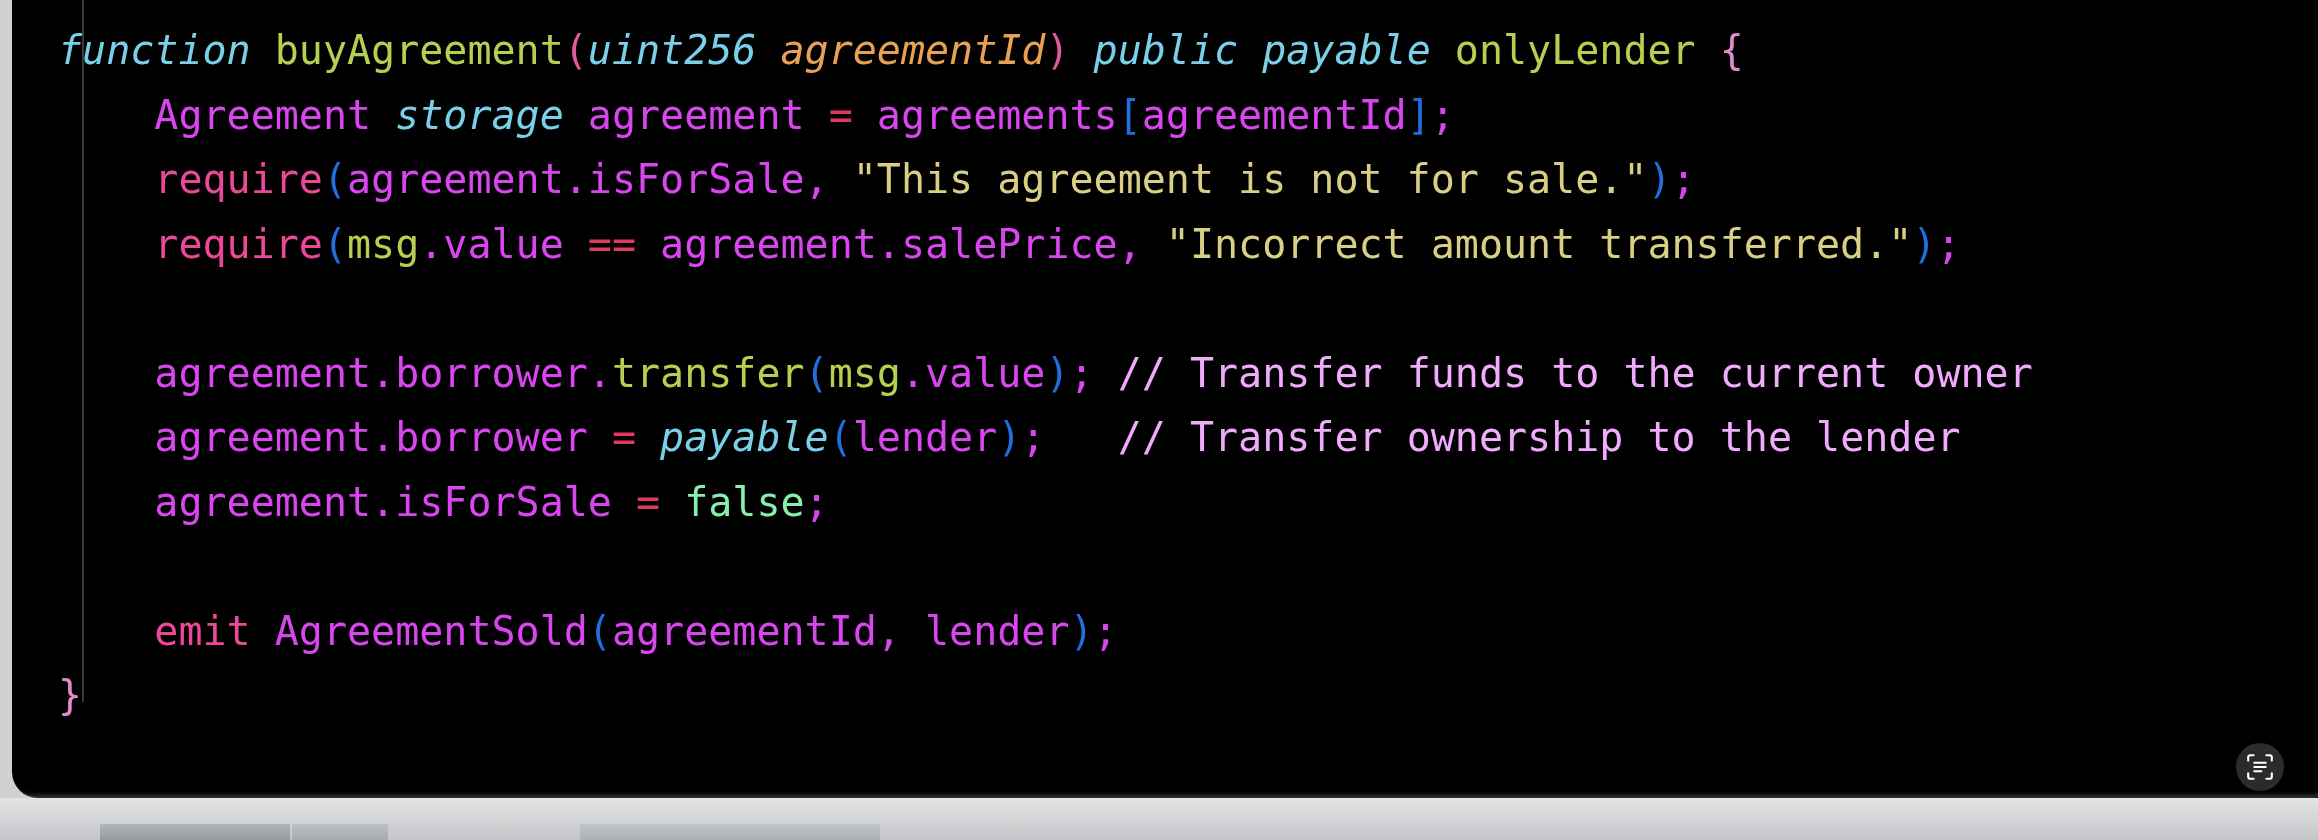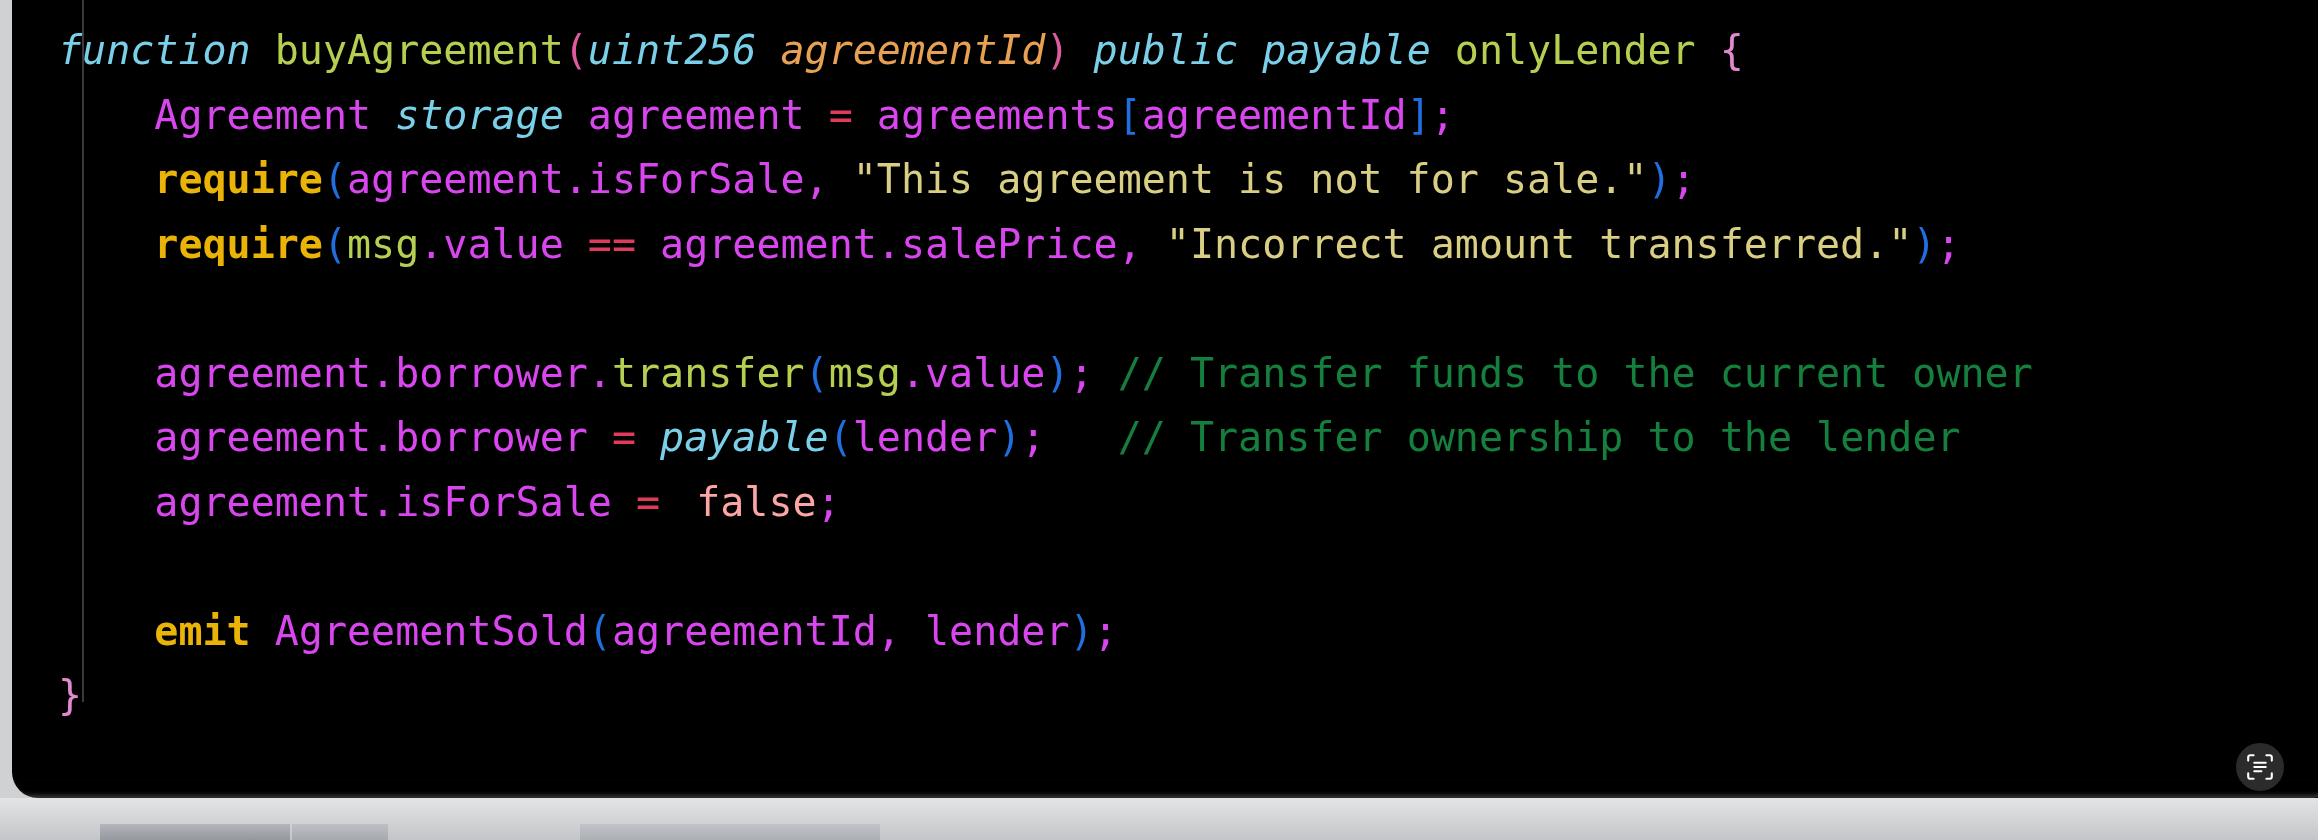--- a/index.html
+++ b/index.html
@@ -104,25 +104,25 @@
 
   
   .t-kw       { color: #79d0e8; font-style: italic; }   
   .t-fn       { color: #b5cf51; }                        
   .t-type     { color: #79d0e8; font-style: italic; }    
   .t-param    { color: #e8a153; font-style: italic; }    
   .t-paren    { color: #e05aa0; }                        
   .t-brace    { color: #e08ad0; }                        
   .t-plain    { color: #d946ef; }
   .t-op       { color: #e03a5f; }                        
-  .t-require  { color: #eab308; font-weight: bold; }                        
+  .t-require  { color: #ec4899; }                        
   .t-bracket  { color: #1f6fe0; }                        
   .t-string   { color: #d9cf84; }                        
-  .t-comment  { color: #15803d; }                        
-  .t-bool     { color: #fca5a5; margin-left: 12px; }                        
+  .t-comment  { color: #f0abfc; }                        
+  .t-bool     { color: #86efac; }                        
 
   
   #scan-button {
     position: absolute;
     left: 2248px;
     top: 767px;
     width: 48px;
     height: 48px;
     transform: translate(-50%, -50%);
     border-radius: 50%;

